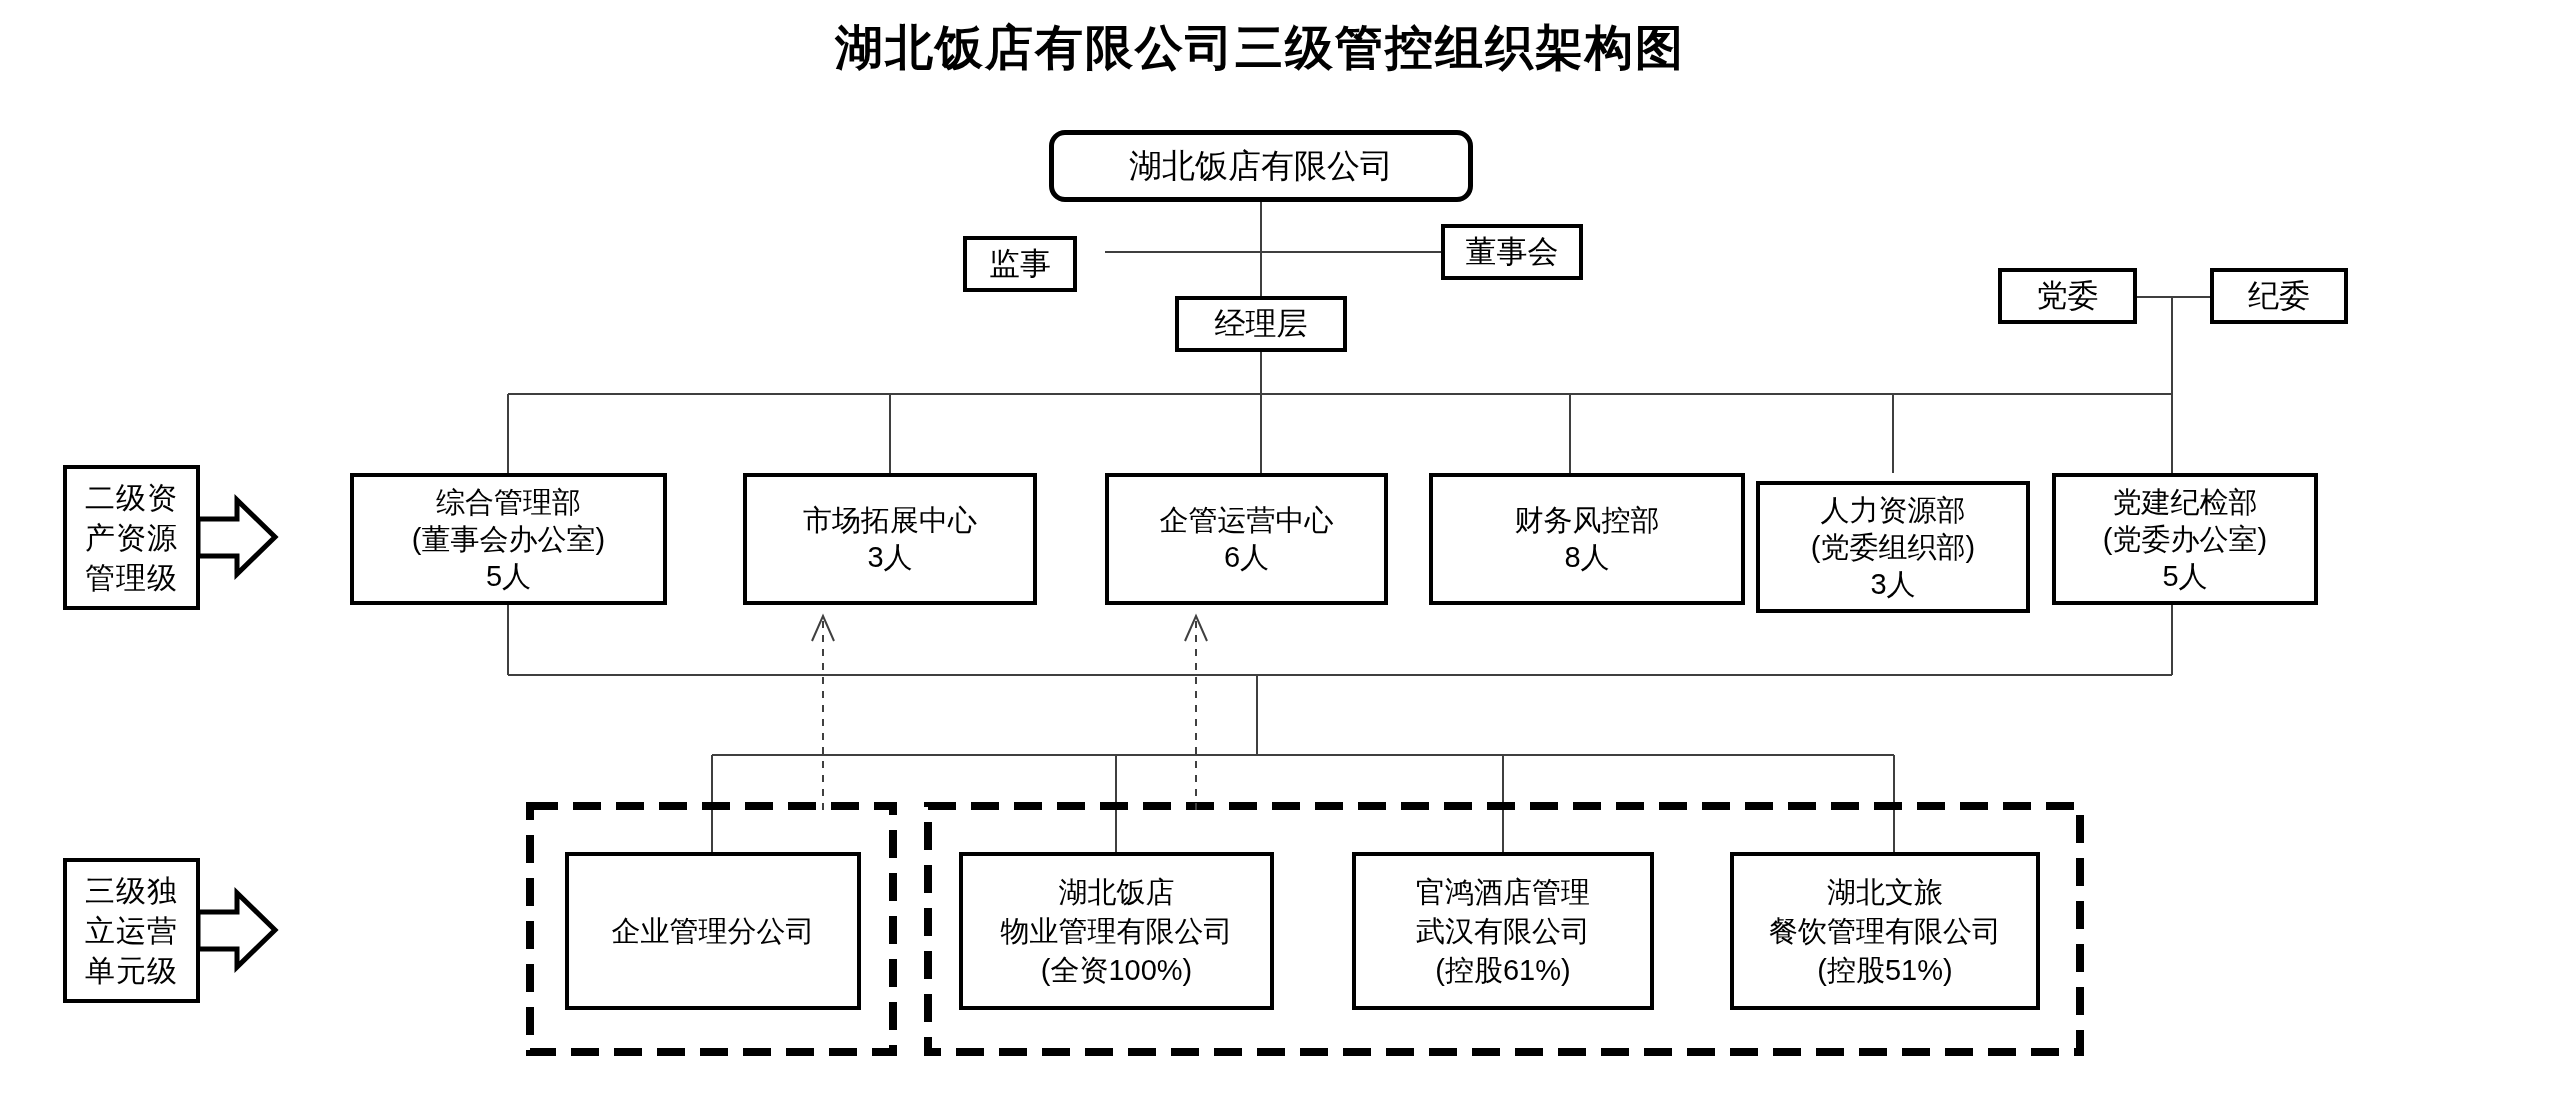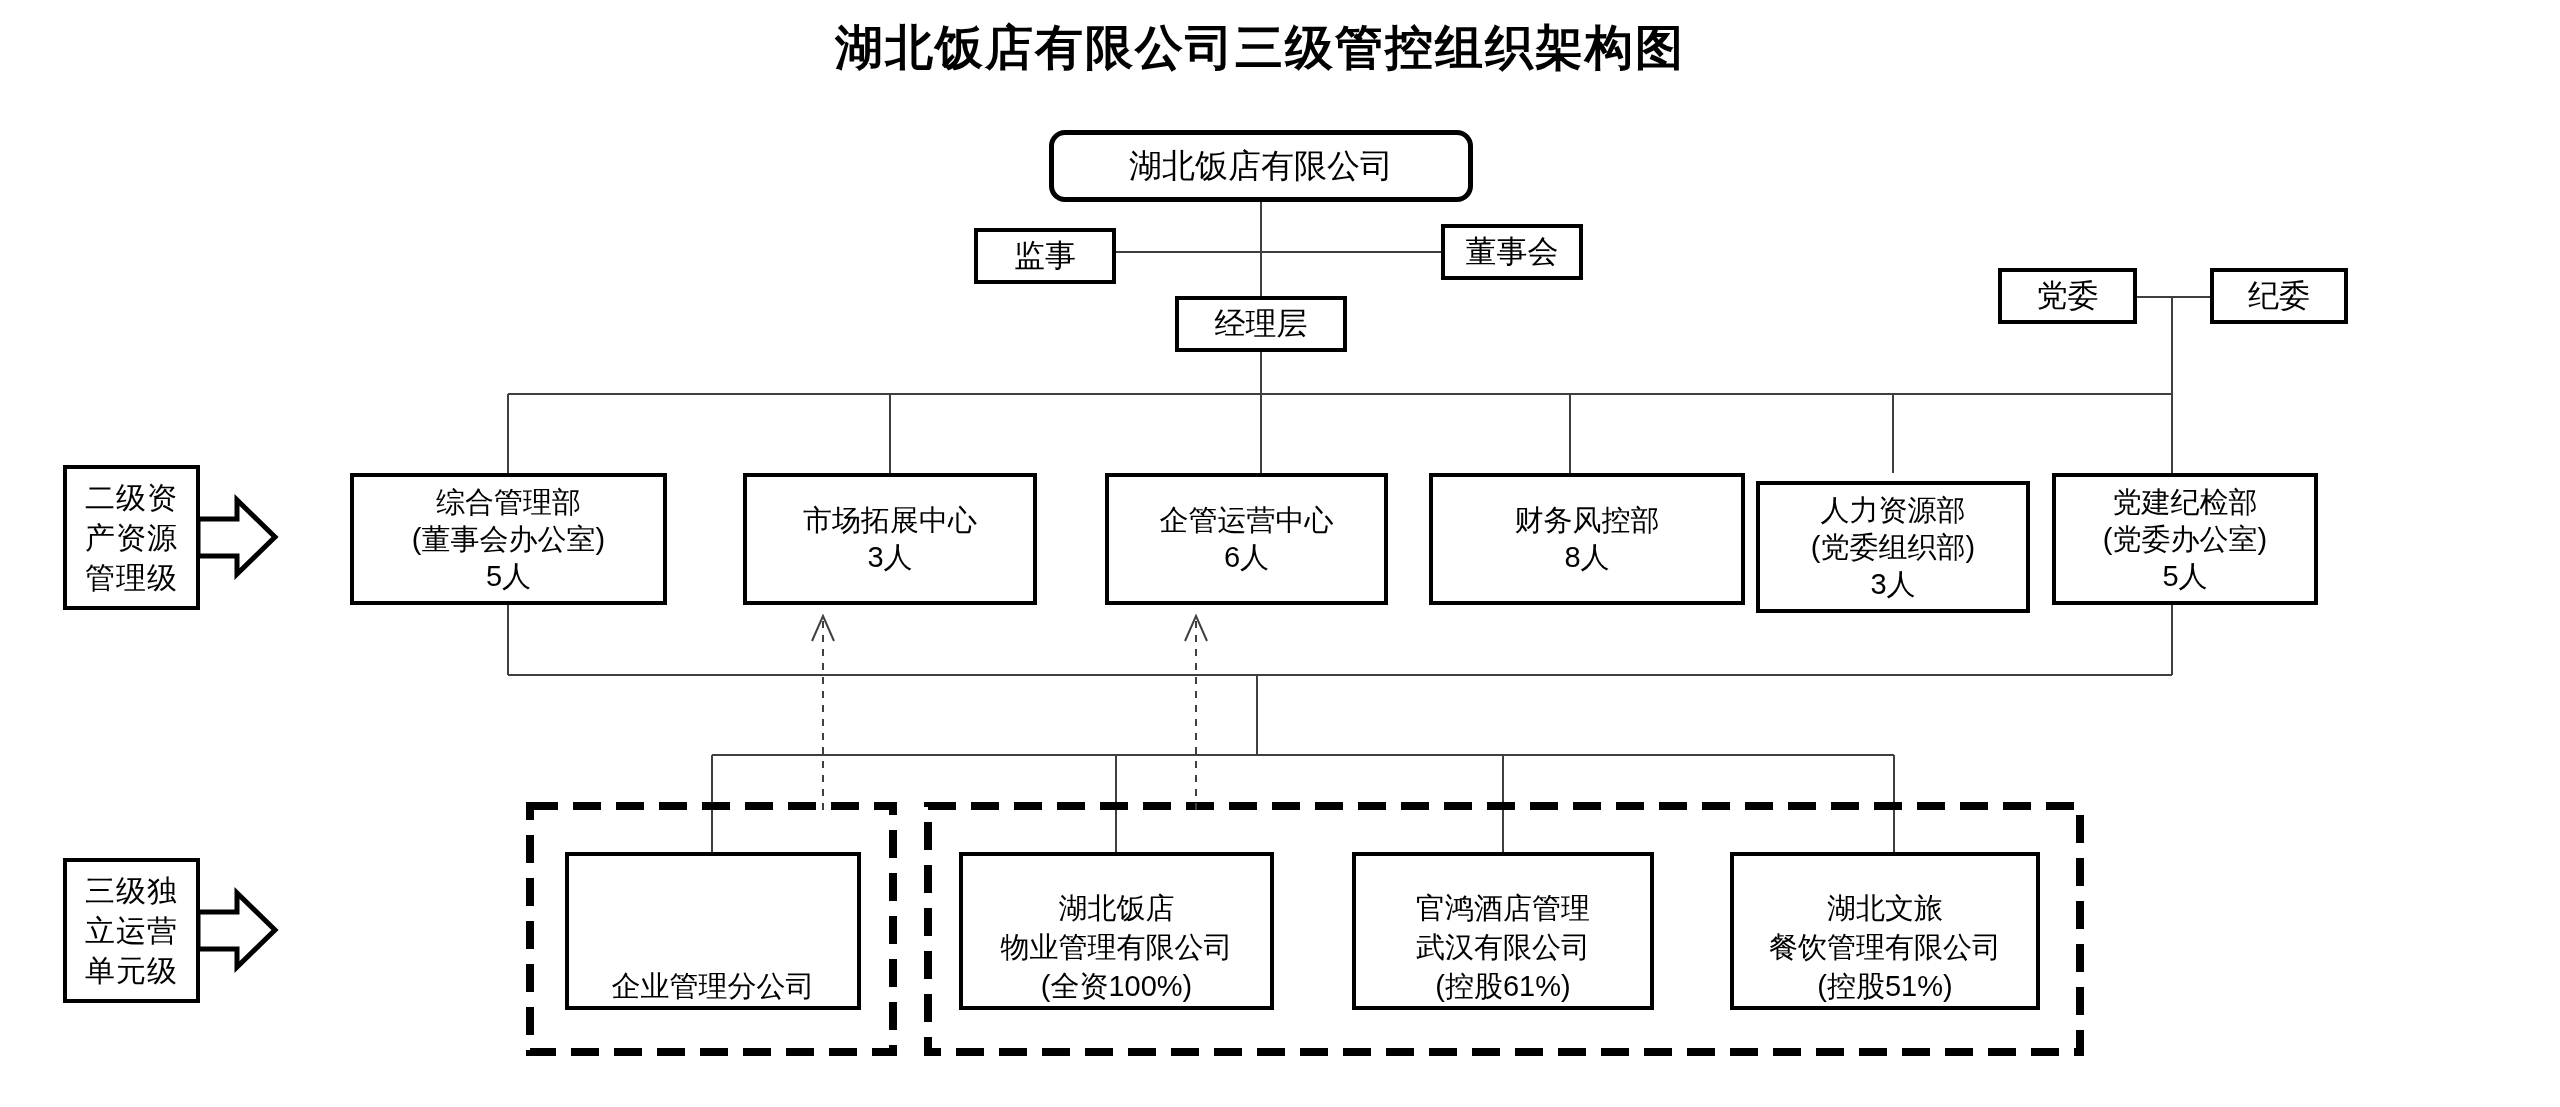--- a/index.html
+++ b/index.html
@@ -9,21 +9,21 @@
   .page-title{position:absolute;left:780px;top:16px;width:960px;text-align:center;
     font-family:"Liberation Serif","DejaVu Serif",serif;font-weight:bold;font-size:48px;
     letter-spacing:2px;z-index:3;}
   .box{position:absolute;box-sizing:border-box;background:#fff;border:4px solid #000;
     display:flex;flex-direction:column;align-items:center;justify-content:center;
     text-align:center;z-index:2;}
   .box .ln{display:block;white-space:nowrap;}
   .root{border-width:5px;font-size:33px;border-radius:16px;}
   .small{font-size:31px;}
   .l2{font-size:29px;line-height:37px;}
-  .l3{font-size:29px;line-height:39px;border-width:4px;justify-content:flex-end;}
+  .l3{font-size:29px;line-height:39px;border-width:4px;}
   .side{font-size:30px;line-height:40px;letter-spacing:1px;}
 </style>
 </head>
 <body>
 
 <div class="canvas">
 
   <svg id="wires" width="2560" height="1107" viewBox="0 0 2560 1107">
     <g stroke="#3f3f3f" stroke-width="2" fill="none">
       <path d="M1261,202 V296"></path>
@@ -61,21 +61,21 @@
       <polygon points="198,912 237,912 237,893 275,930 237,967 237,949 198,949"></polygon>
     </g>
   </svg>
 
   <div class="page-title">湖北饭店有限公司三级管控组织架构图</div>
 
   <div class="box root" style="left:1049px;top:130px;width:424px;height:72px;">
     <span class="ln">湖北饭店有限公司</span>
   </div>
 
-  <div class="box small" style="left:963px;top:228px;width:142px;height:56px;margin-left:11px;">
+  <div class="box small" style="left:963px;top:236px;width:114px;height:56px;">
     <span class="ln">监事</span>
   </div>
 
   <div class="box small" style="left:1441px;top:224px;width:142px;height:56px;">
     <span class="ln">董事会</span>
   </div>
 
   <div class="box small" style="left:1175px;top:296px;width:172px;height:56px;">
     <span class="ln">经理层</span>
   </div>

